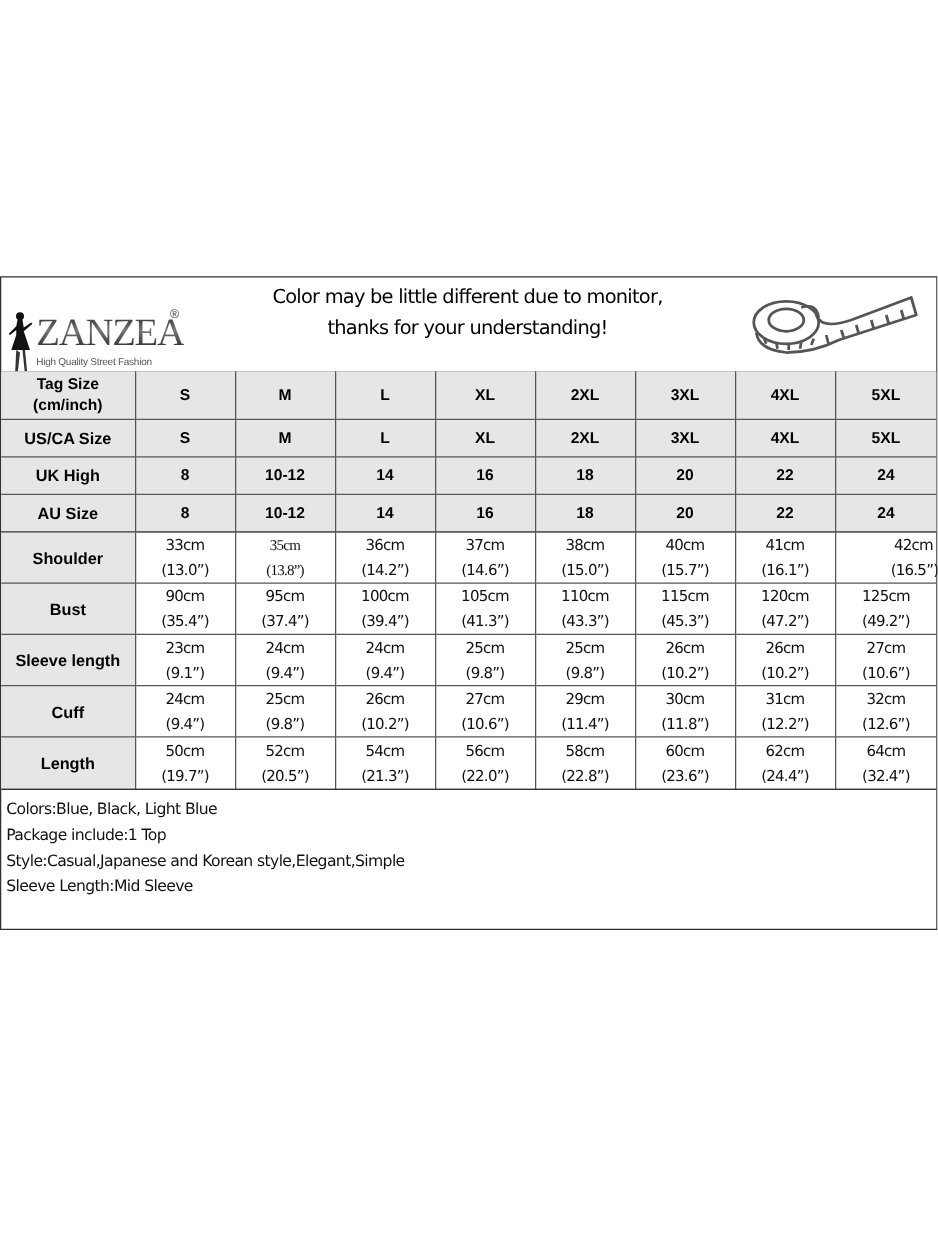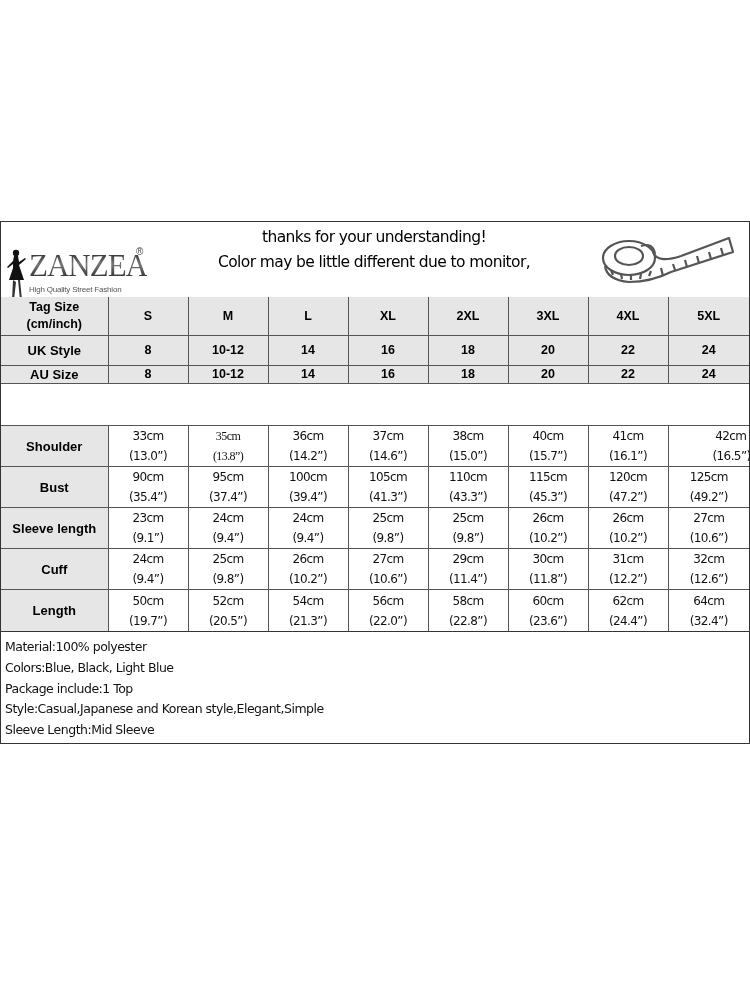--- a/index.html
+++ b/index.html
@@ -36,22 +36,22 @@
       <svg class="fig" width="24" height="56" viewBox="0 0 24 56">
         <circle cx="11" cy="5" r="3.2" fill="#111"></circle>
         <path d="M9 8 L13 8 L14 14 L20 10 L21 11 L14 17 L15 20 L19 32 L4 32 L8 20 L8 16 L3 20 L2 19 L8 13 Z" fill="#111"></path>
         <path d="M8 32 L7 52 L9 52 L11 34 Z M13 32 L15 52 L17 52 L15 32 Z" fill="#333"></path>
       </svg>
       <span class="brand">ZANZEA</span>
       <span class="reg">®</span>
       <span class="tag">High Quality Street Fashion</span>
     </div>
     <div class="notice">
+      <div>Color may be little different due to monitor,</div>
       <div>thanks for your understanding!</div>
-      <div>Color may be little different due to monitor,</div>
     </div>
     <svg class="tape" width="150" height="60" viewBox="0 0 150 60" fill="none" stroke="#555" stroke-width="2.2" stroke-linejoin="round">
       <ellipse cx="38" cy="28" rx="26" ry="17"></ellipse>
       <ellipse cx="38" cy="26" rx="14" ry="9"></ellipse>
       <path d="M14 36 Q16 50 38 52 Q60 52 80 42 L142 22 L138 8 L90 26 Q66 34 62 22"></path>
       <path d="M50 16 Q62 12 64 24"></path>
       <path d="M20 40 L22 45 M30 44 L31 49 M40 45 L40 50 M50 44 L49 49 M60 41 L58 46 M70 38 L72 46 M82 34 L84 40 M94 30 L96 37 M106 26 L108 33 M118 22 L120 29 M130 18 L132 25"></path>
     </svg>
   </div>
 
@@ -76,31 +76,42 @@
       <td class="size">S</td>
       <td class="size">M</td>
       <td class="size">L</td>
       <td class="size">XL</td>
       <td class="size">2XL</td>
       <td class="size">3XL</td>
       <td class="size">4XL</td>
       <td class="size">5XL</td>
     </tr>
     <tr style="height:30px">
-      <td class="rowlabel">UK Style</td>
+      <td class="rowlabel">US/CA Size</td>
+      <td class="size">S</td>
+      <td class="size">M</td>
+      <td class="size">L</td>
+      <td class="size">XL</td>
+      <td class="size">2XL</td>
+      <td class="size">3XL</td>
+      <td class="size">4XL</td>
+      <td class="size">5XL</td>
+    </tr>
+    <tr style="height:30px">
+      <td class="rowlabel">UK High</td>
       <td class="size">8</td>
       <td class="size">10-12</td>
       <td class="size">14</td>
       <td class="size">16</td>
       <td class="size">18</td>
       <td class="size">20</td>
       <td class="size">22</td>
       <td class="size">24</td>
     </tr>
-    <tr style="height:18px">
+    <tr style="height:30px">
       <td class="rowlabel">AU Size</td>
       <td class="size">8</td>
       <td class="size">10-12</td>
       <td class="size">14</td>
       <td class="size">16</td>
       <td class="size">18</td>
       <td class="size">20</td>
       <td class="size">22</td>
       <td class="size">24</td>
     </tr>
@@ -293,20 +304,19 @@
           <td class="meas">
             <div>64cm</div>
             <div>(32.4”)</div>
           </td>
         </tr>
       </tbody>
   </table>
 
   <div class="footer">
     <div class="lines">
-      <div>Material:100% polyester</div>
       <div>Colors:Blue, Black, Light Blue</div>
       <div>Package include:1 Top</div>
       <div>Style:Casual,Japanese and Korean style,Elegant,Simple</div>
       <div>Sleeve Length:Mid Sleeve</div>
     </div>
   </div>
 </div>
 
 </body></html>

